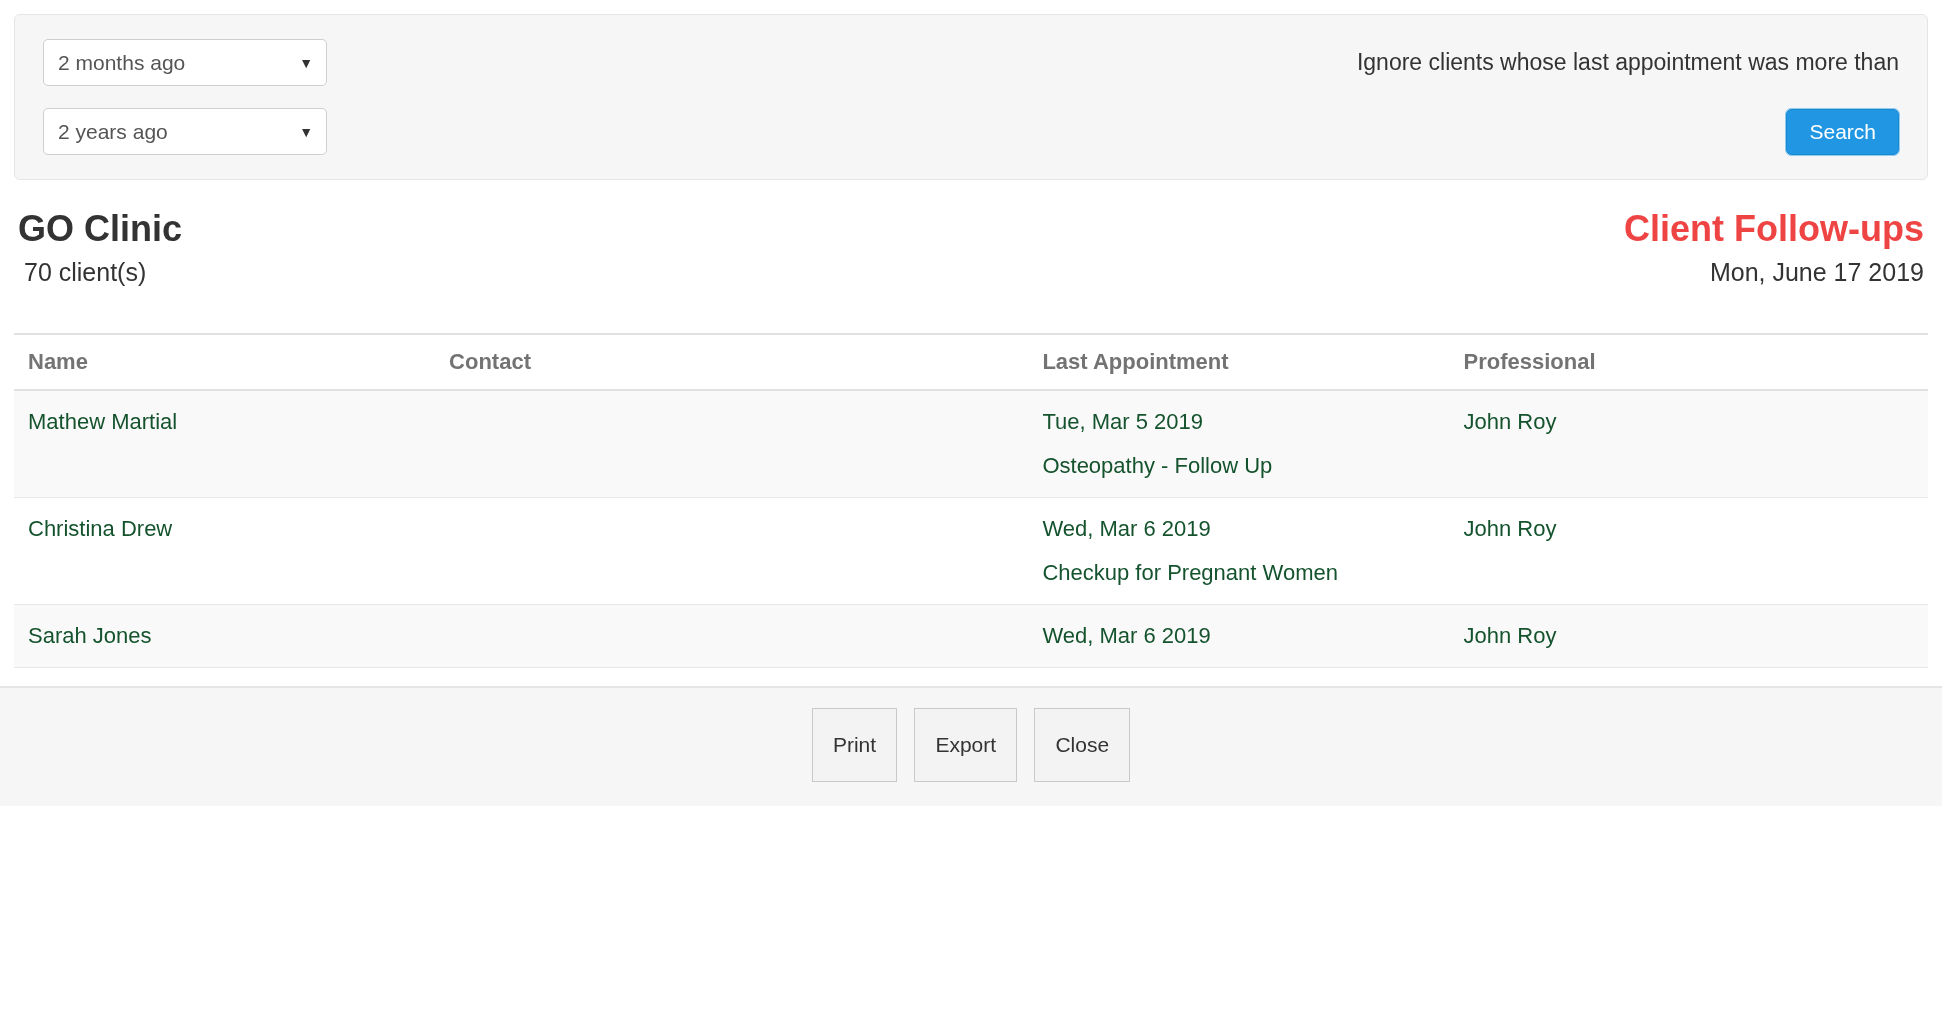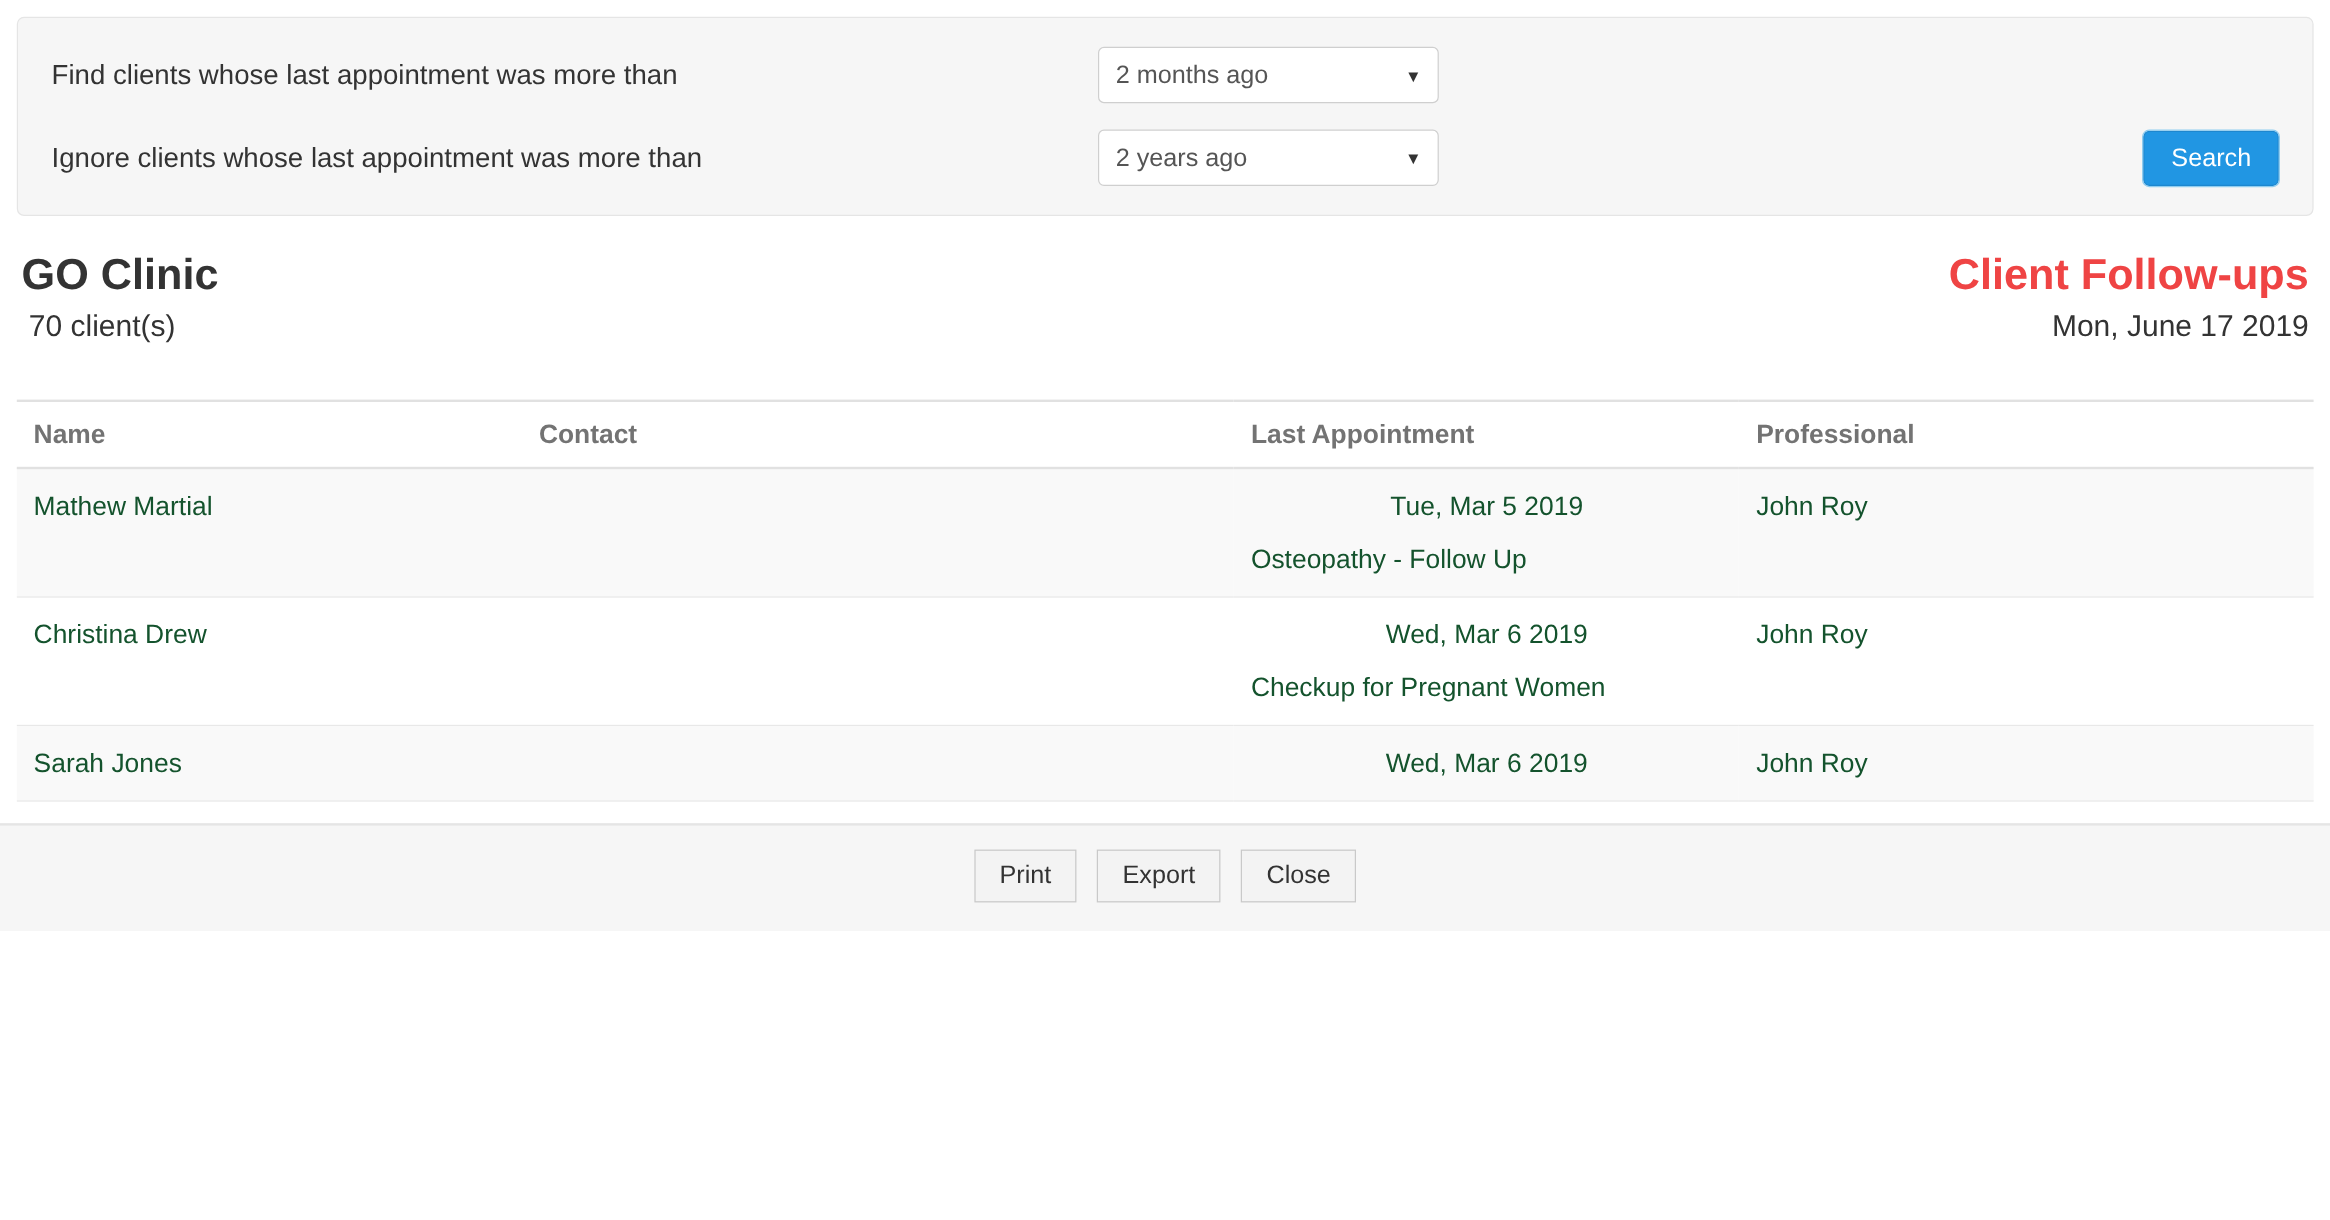--- a/index.html
+++ b/index.html
@@ -135,51 +135,50 @@
   table.followups tbody td {
     vertical-align: top;
     font-size: 22px;
     color: #14532d;
     padding: 18px 14px;
     border-bottom: 1px solid #e8e8e8;
   }
   table.followups tbody tr:nth-child(odd) {
     background: #f9f9f9;
   }
-  .appt-date { display: block; text-align: center; }
+  .appt-date { display: block; }
   .appt-type { display: block; margin-top: 18px; }
   .col-name { width: 22%; }
   .col-contact { width: 31%; }
   .col-last { width: 22%; }
   .col-prof { width: 25%; }
   .footer-bar {
     margin-top: 18px;
     border-top: 2px solid #e5e5e5;
     background: #f6f6f6;
     padding: 20px 0 24px 0;
     text-align: center;
   }
   .footer-bar .btn {
     background: #f3f3f3;
     border: 1px solid #c9c9c9;
     color: #333;
     font-size: 21px;
-    padding: 9px 20px;
+    padding: 24px 20px;
     margin: 0 6px;
     border-radius: 0;
     text-align: center;
   }
 </style>
 </head>
 <body>
 
 <div class="container">
 
   <div class="filter-panel">
-    <div class="filter-label">Find clients whose last appointment was more than</div>
     <div class="select-wrap">
       <div class="select">2 months ago</div>
       <span class="select-caret">▼</span>
     </div>
     <div></div>
 
     <div class="filter-label">Ignore clients whose last appointment was more than</div>
     <div class="select-wrap">
       <div class="select">2 years ago</div>
       <span class="select-caret">▼</span>

